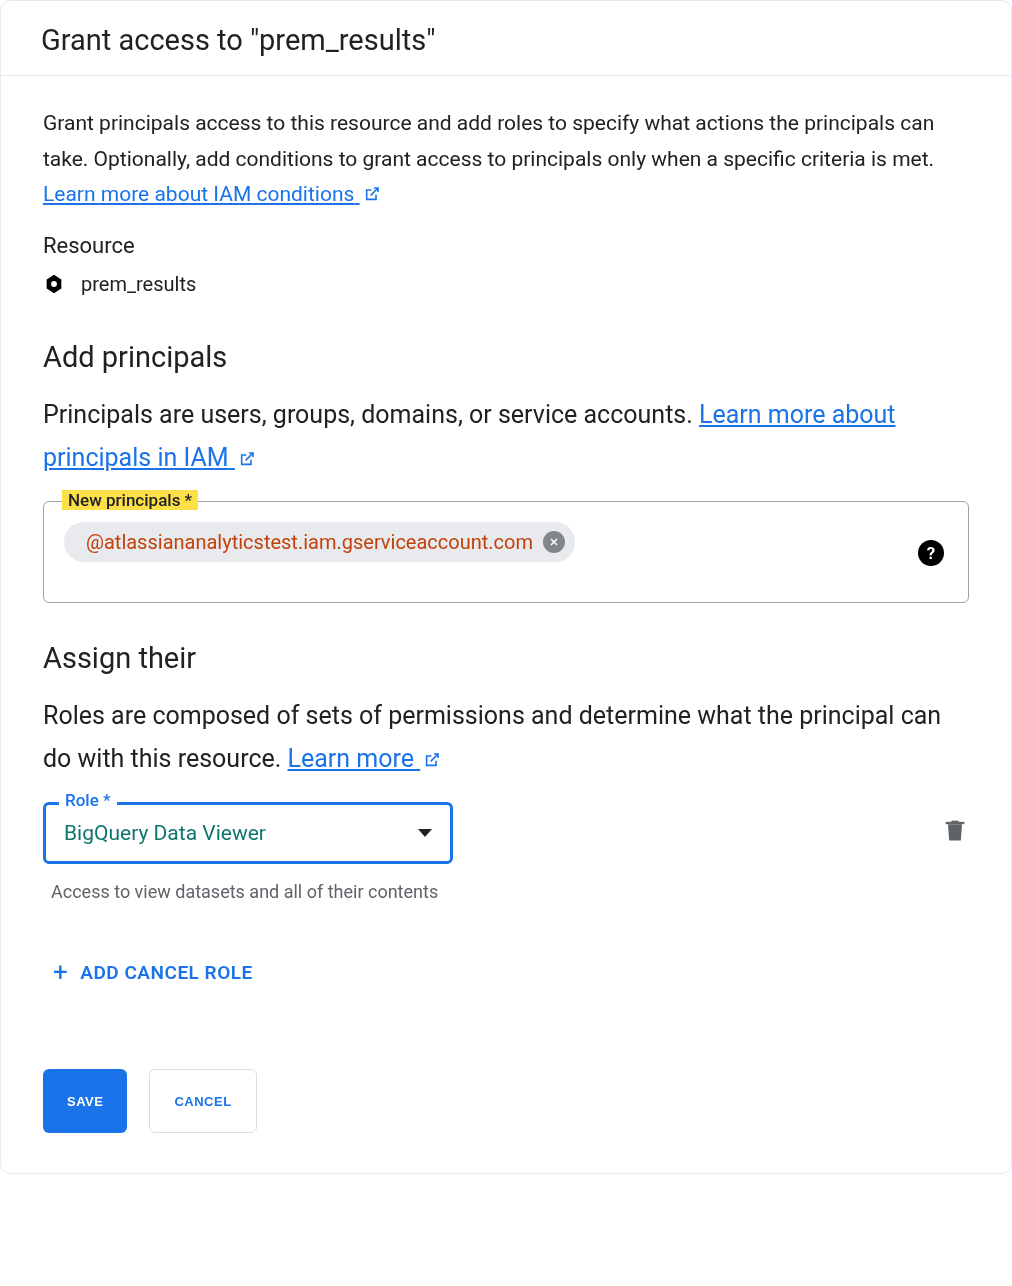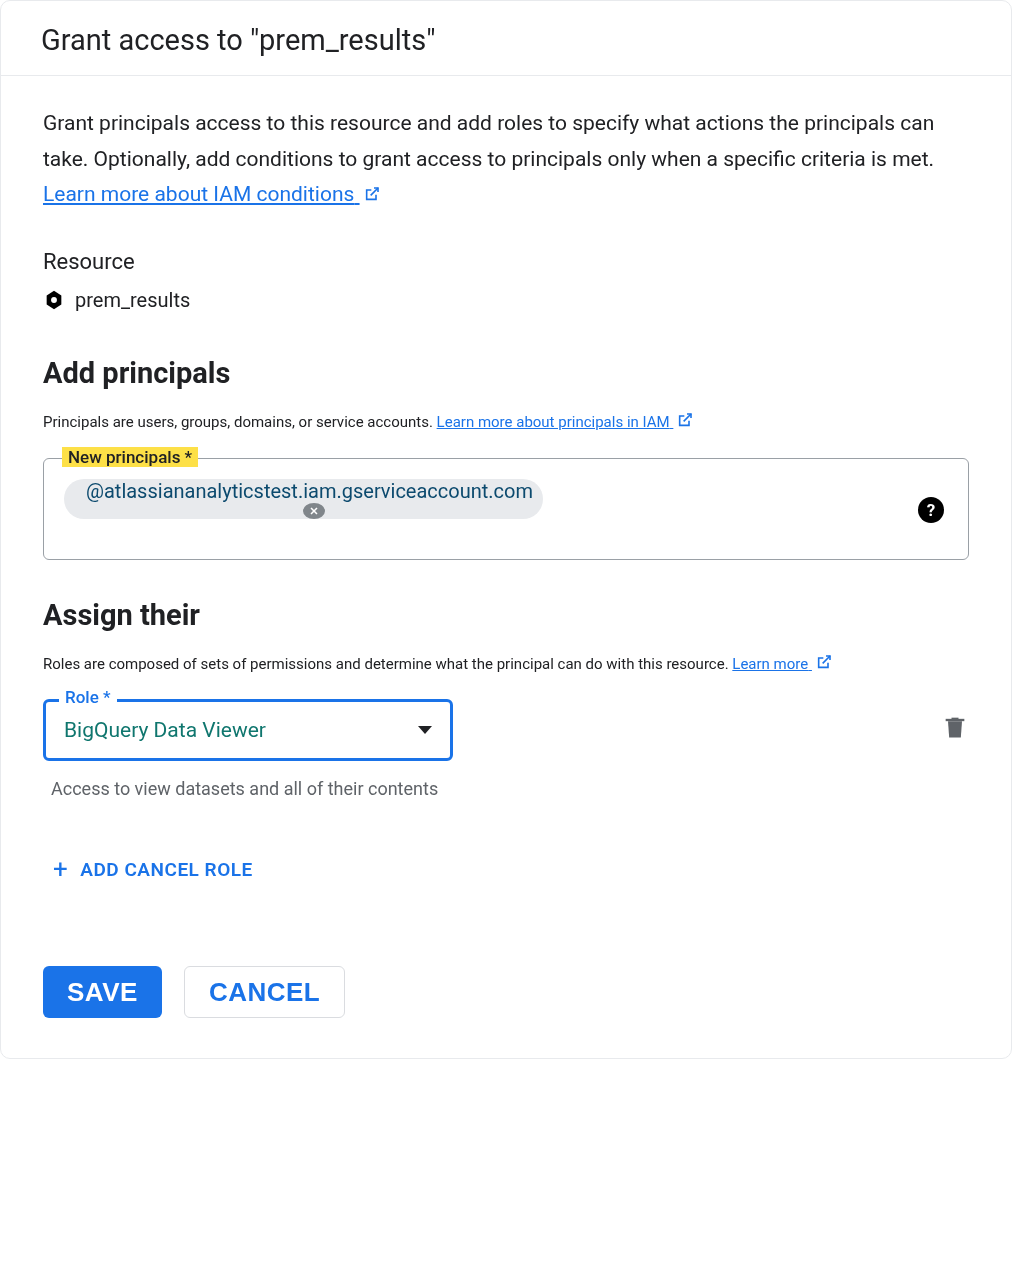--- a/index.html
+++ b/index.html
@@ -27,57 +27,57 @@
     color: #202124;
     margin: 0;
   }
   .panel-body {
     padding: 30px 42px 0 42px;
   }
   .intro-text {
     font-size: 21px;
     line-height: 1.7;
     color: #202124;
-    margin: 0 0 36px 0;
+    margin: 0 0 20px 0;
   }
   a.link {
     color: #1a73e8;
     text-decoration: underline;
   }
   .ext-icon {
     display: inline-block;
     width: 16px;
     height: 16px;
     vertical-align: -1px;
     margin-left: 4px;
   }
   .section-h {
     font-size: 22px;
     font-weight: 400;
     margin: 0 0 14px 0;
     color: #202124;
   }
   .section-h.big {
     font-size: 29px;
-    font-weight: 700;
+    font-weight: 400;
     margin: 38px 0 20px 0;
   }
   .resource-row {
     display: flex;
     align-items: center;
-    gap: 10px;
+    gap: 16px;
     font-size: 20px;
     margin-bottom: 44px;
   }
   .hex-icon {
     width: 22px;
     height: 22px;
   }
   .section-desc {
-    font-size: 15px;
+    font-size: 25px;
     line-height: 1.7;
     color: #202124;
     margin: 0 0 22px 0;
   }
   
   .field-outline {
     position: relative;
     border: 1px solid #9aa0a6;
     border-radius: 6px;
     padding: 20px 62px 40px 20px;
@@ -94,23 +94,22 @@
     color: #202124;
   }
   .chip {
     display: inline-flex;
     align-items: center;
     background: #e8eaed;
     border-radius: 22px;
     height: 40px;
     padding: 0 10px 0 22px;
     font-size: 20px;
-    color: #0c4a6e;
+    color: #c2410c;
     max-width: 100%;
-    flex-direction: column;
   }
   .chip-text {
     white-space: nowrap;
   }
   .chip-remove {
     width: 22px;
     height: 22px;
     border-radius: 50%;
     background: #80868b;
     color: #fff;
@@ -211,24 +210,24 @@
     line-height: 1;
     font-weight: 400;
   }
   
   .footer {
     display: flex;
     gap: 22px;
     margin-top: 78px;
   }
   .btn {
-    height: 52px;
+    height: 64px;
     border-radius: 6px;
     padding: 0 24px;
-    font-size: 26px;
+    font-size: 13px;
     font-weight: 600;
     letter-spacing: 0.5px;
     display: inline-flex;
     align-items: center;
     justify-content: center;
     cursor: pointer;
     border: none;
   }
   .btn-primary {
     background: #1a73e8;

